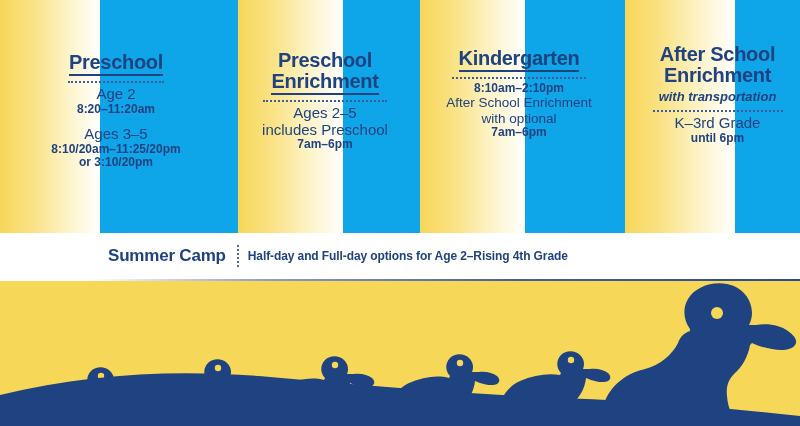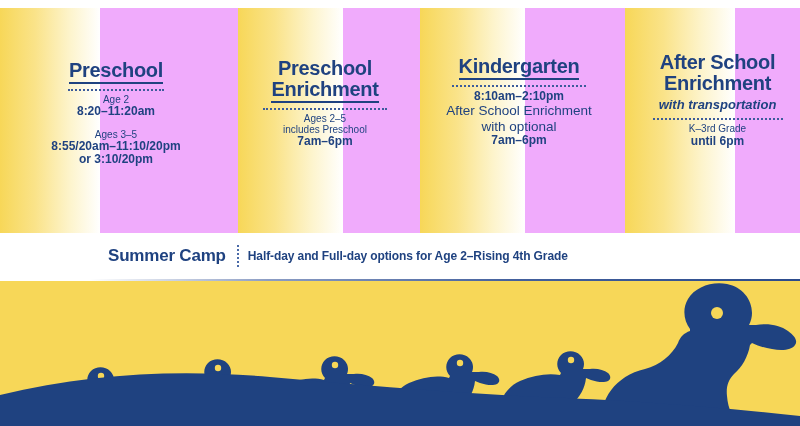--- a/index.html
+++ b/index.html
@@ -14,24 +14,24 @@
     position: relative;
     width: 800px;
     height: 426px;
     overflow: hidden;
     background: #ffffff;
   }
 
   
   #top-area {
     position: absolute;
-    left: 0; top: 8px;
+    left: 0; top: 0;
     width: 800px;
     height: 233px;
-    background: #f0abfc;
+    background: #0ea5e9;
   }
   .grad-col {
     position: absolute;
     top: 0;
     height: 233px;
     background: linear-gradient(to right, #F6D css-fallback, #ffffff);
   }
   .gc1 { left: 0px;   width: 100px; background: linear-gradient(to right, #F7D758 0%, #FAE389 35%, #FDF4CC 70%, #FFFFFF 100%); }
   .gc2 { left: 238px; width: 105px; background: linear-gradient(to right, #F7D758 0%, #FAE389 35%, #FDF4CC 70%, #FFFFFF 100%); }
   .gc3 { left: 420px; width: 105px; background: linear-gradient(to right, #F7D758 0%, #FAE389 35%, #FDF4CC 70%, #FFFFFF 100%); }
@@ -72,21 +72,21 @@
   .dotline {
     height: 3px;
     margin: 2px auto 3px auto;
     border-bottom: 2px dotted #3C5C9B;
   }
   .dl-w1 { width: 96px; }
   .dl-w2 { width: 124px; }
   .dl-w3 { width: 134px; }
   .dl-w4 { width: 130px; }
 
-  .reg   { font-size: 10px; font-weight: normal; }
+  .reg   { font-size: 15px; font-weight: normal; }
   .bold  { font-size: 12px; font-weight: bold; }
   .reg-sm  { font-size: 13.5px; font-weight: normal; }
   .gap { height: 10px; }
 
   
   #summer-banner {
     position: absolute;
     left: 0; top: 233px;
     width: 800px; height: 48px;
     background: #ffffff;
@@ -142,21 +142,21 @@
 
     <div class="program p1">
       <div class="title-wrap">
         <span class="prog-title">Preschool</span>
       </div>
       <div class="dotline dl-w1"></div>
       <div class="reg">Age 2</div>
       <div class="bold">8:20–11:20am</div>
       <div class="gap"></div>
       <div class="reg">Ages 3–5</div>
-      <div class="bold">8:55/20am–11:10/20pm</div>
+      <div class="bold">8:10/20am–11:25/20pm</div>
       <div class="bold">or 3:10/20pm</div>
     </div>
 
     <div class="program p2">
       <div class="title-wrap">
         <span class="prog-title two-line" style="border-bottom:none;">Preschool</span><br>
         <span class="prog-title two-line">Enrichment</span>
       </div>
       <div class="dotline dl-w2"></div>
       <div class="reg">Ages 2–5</div>

